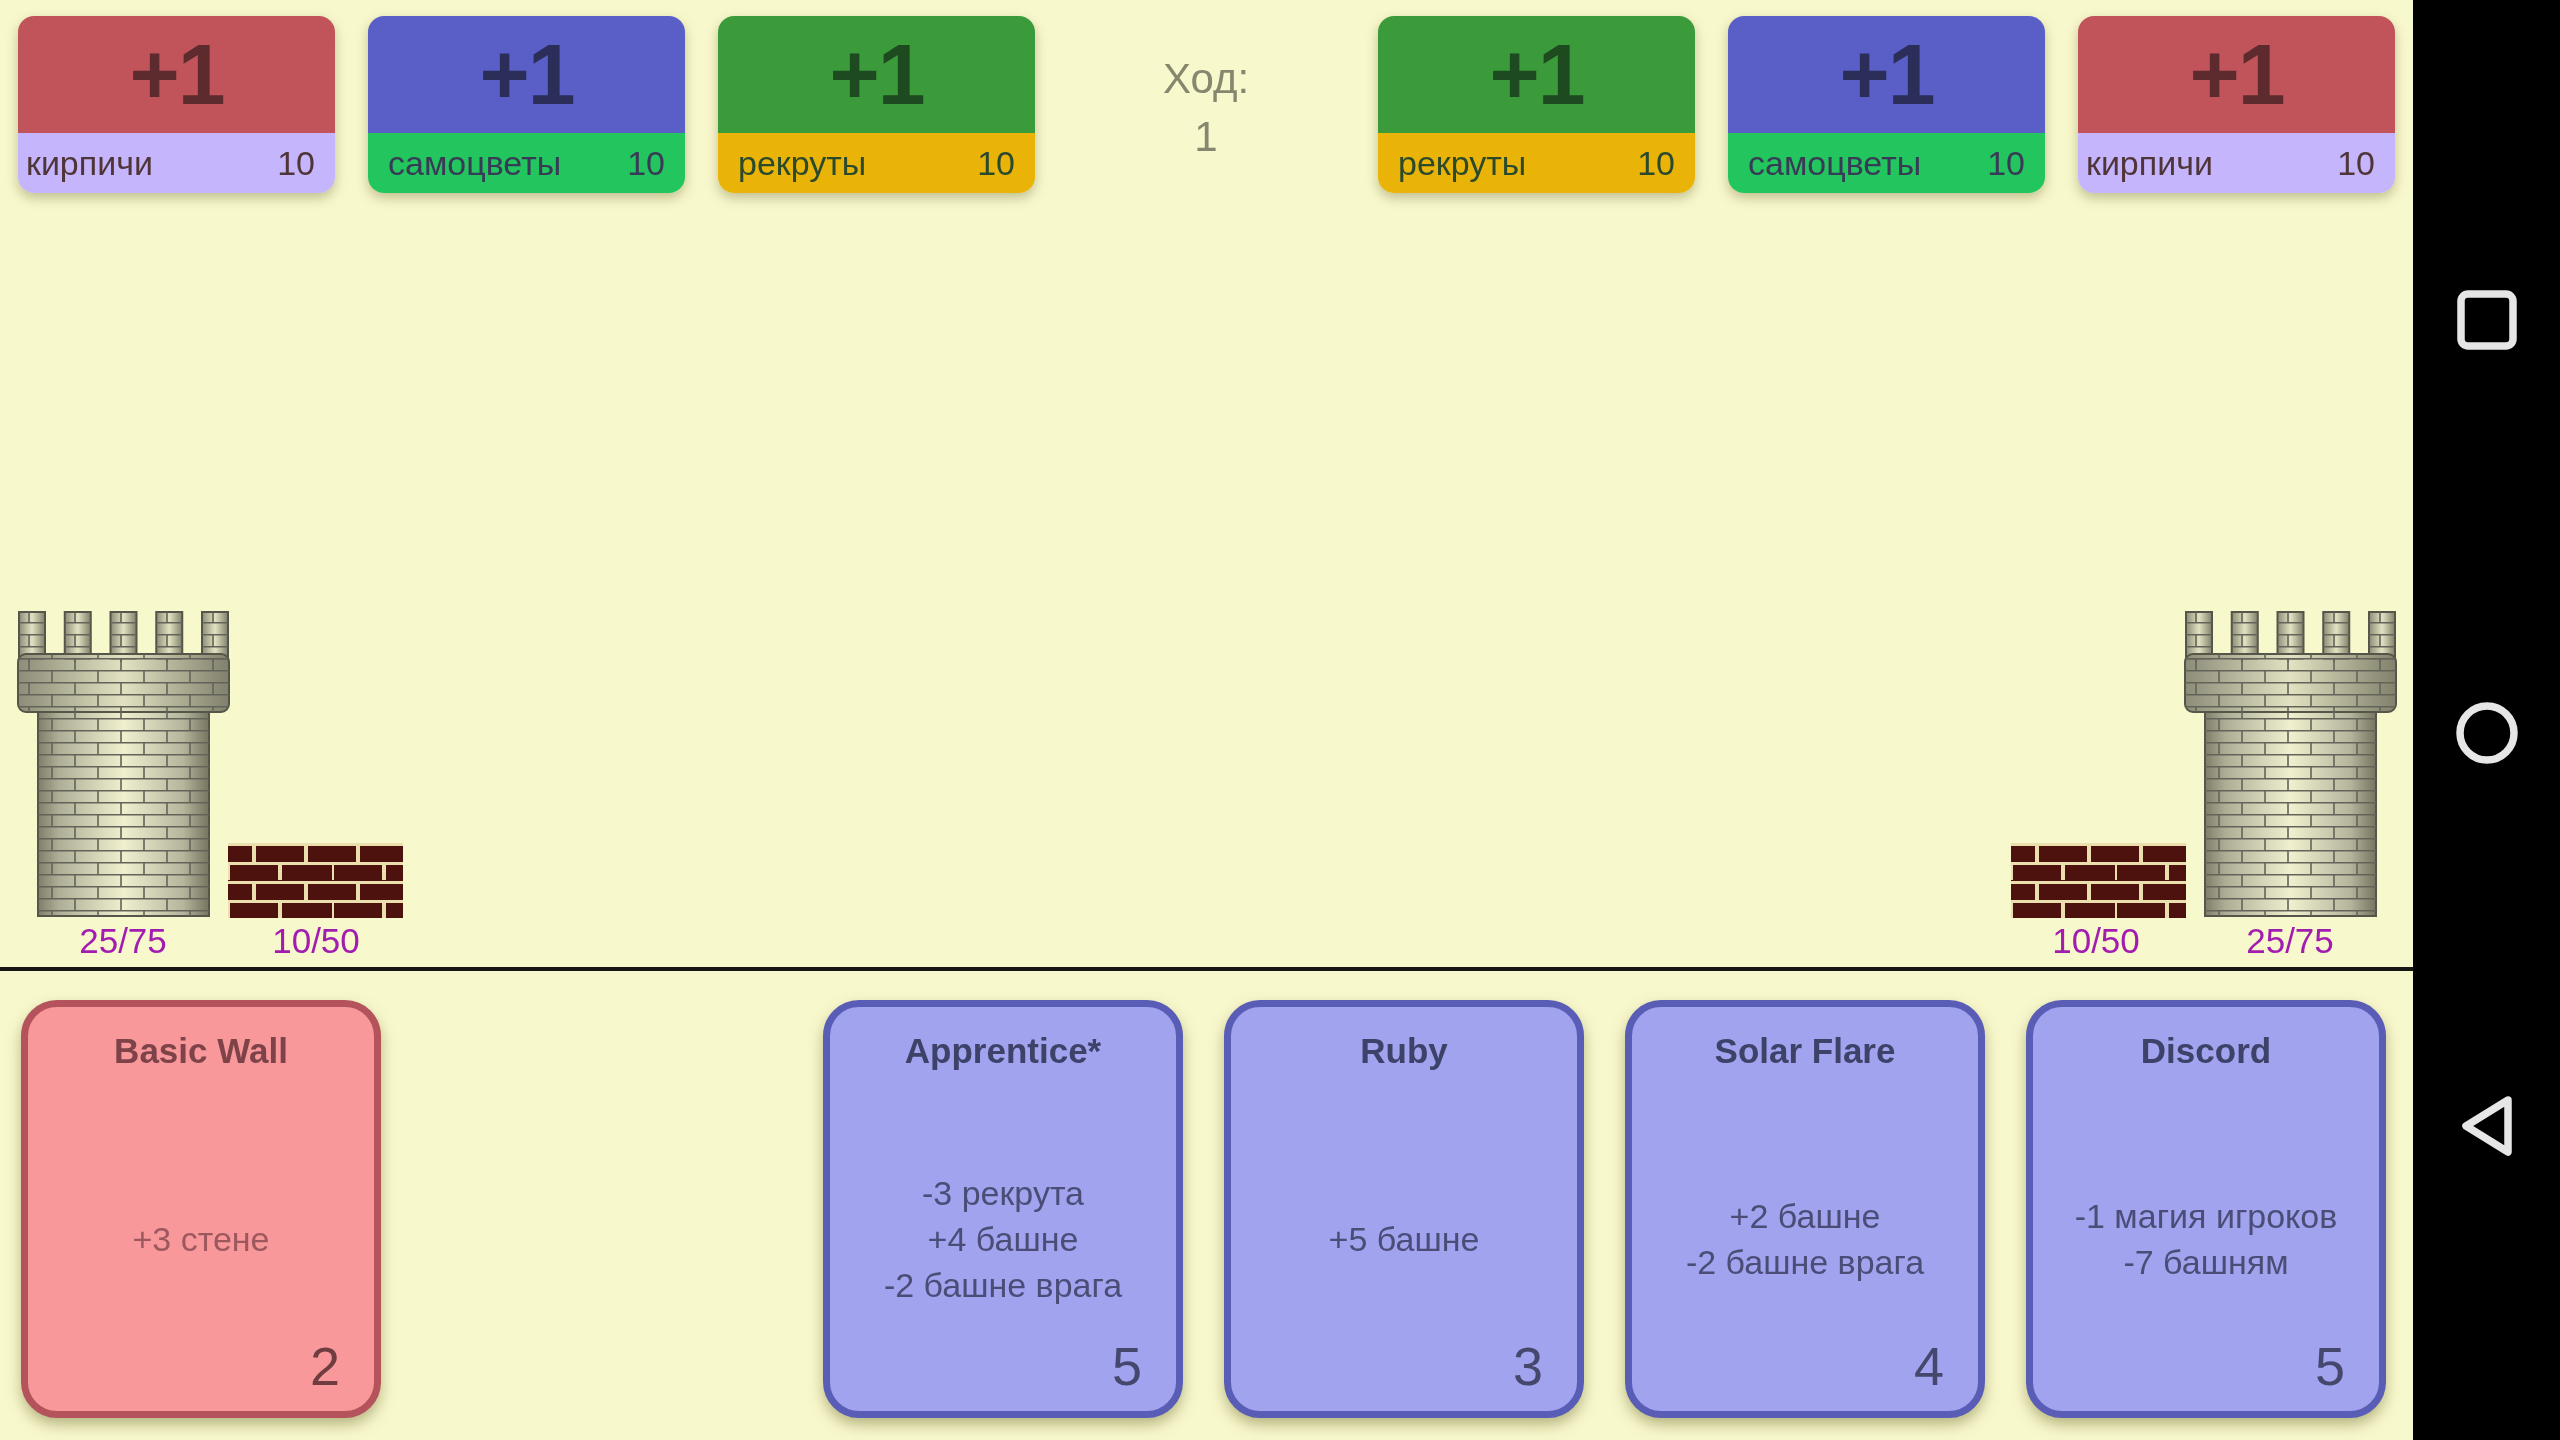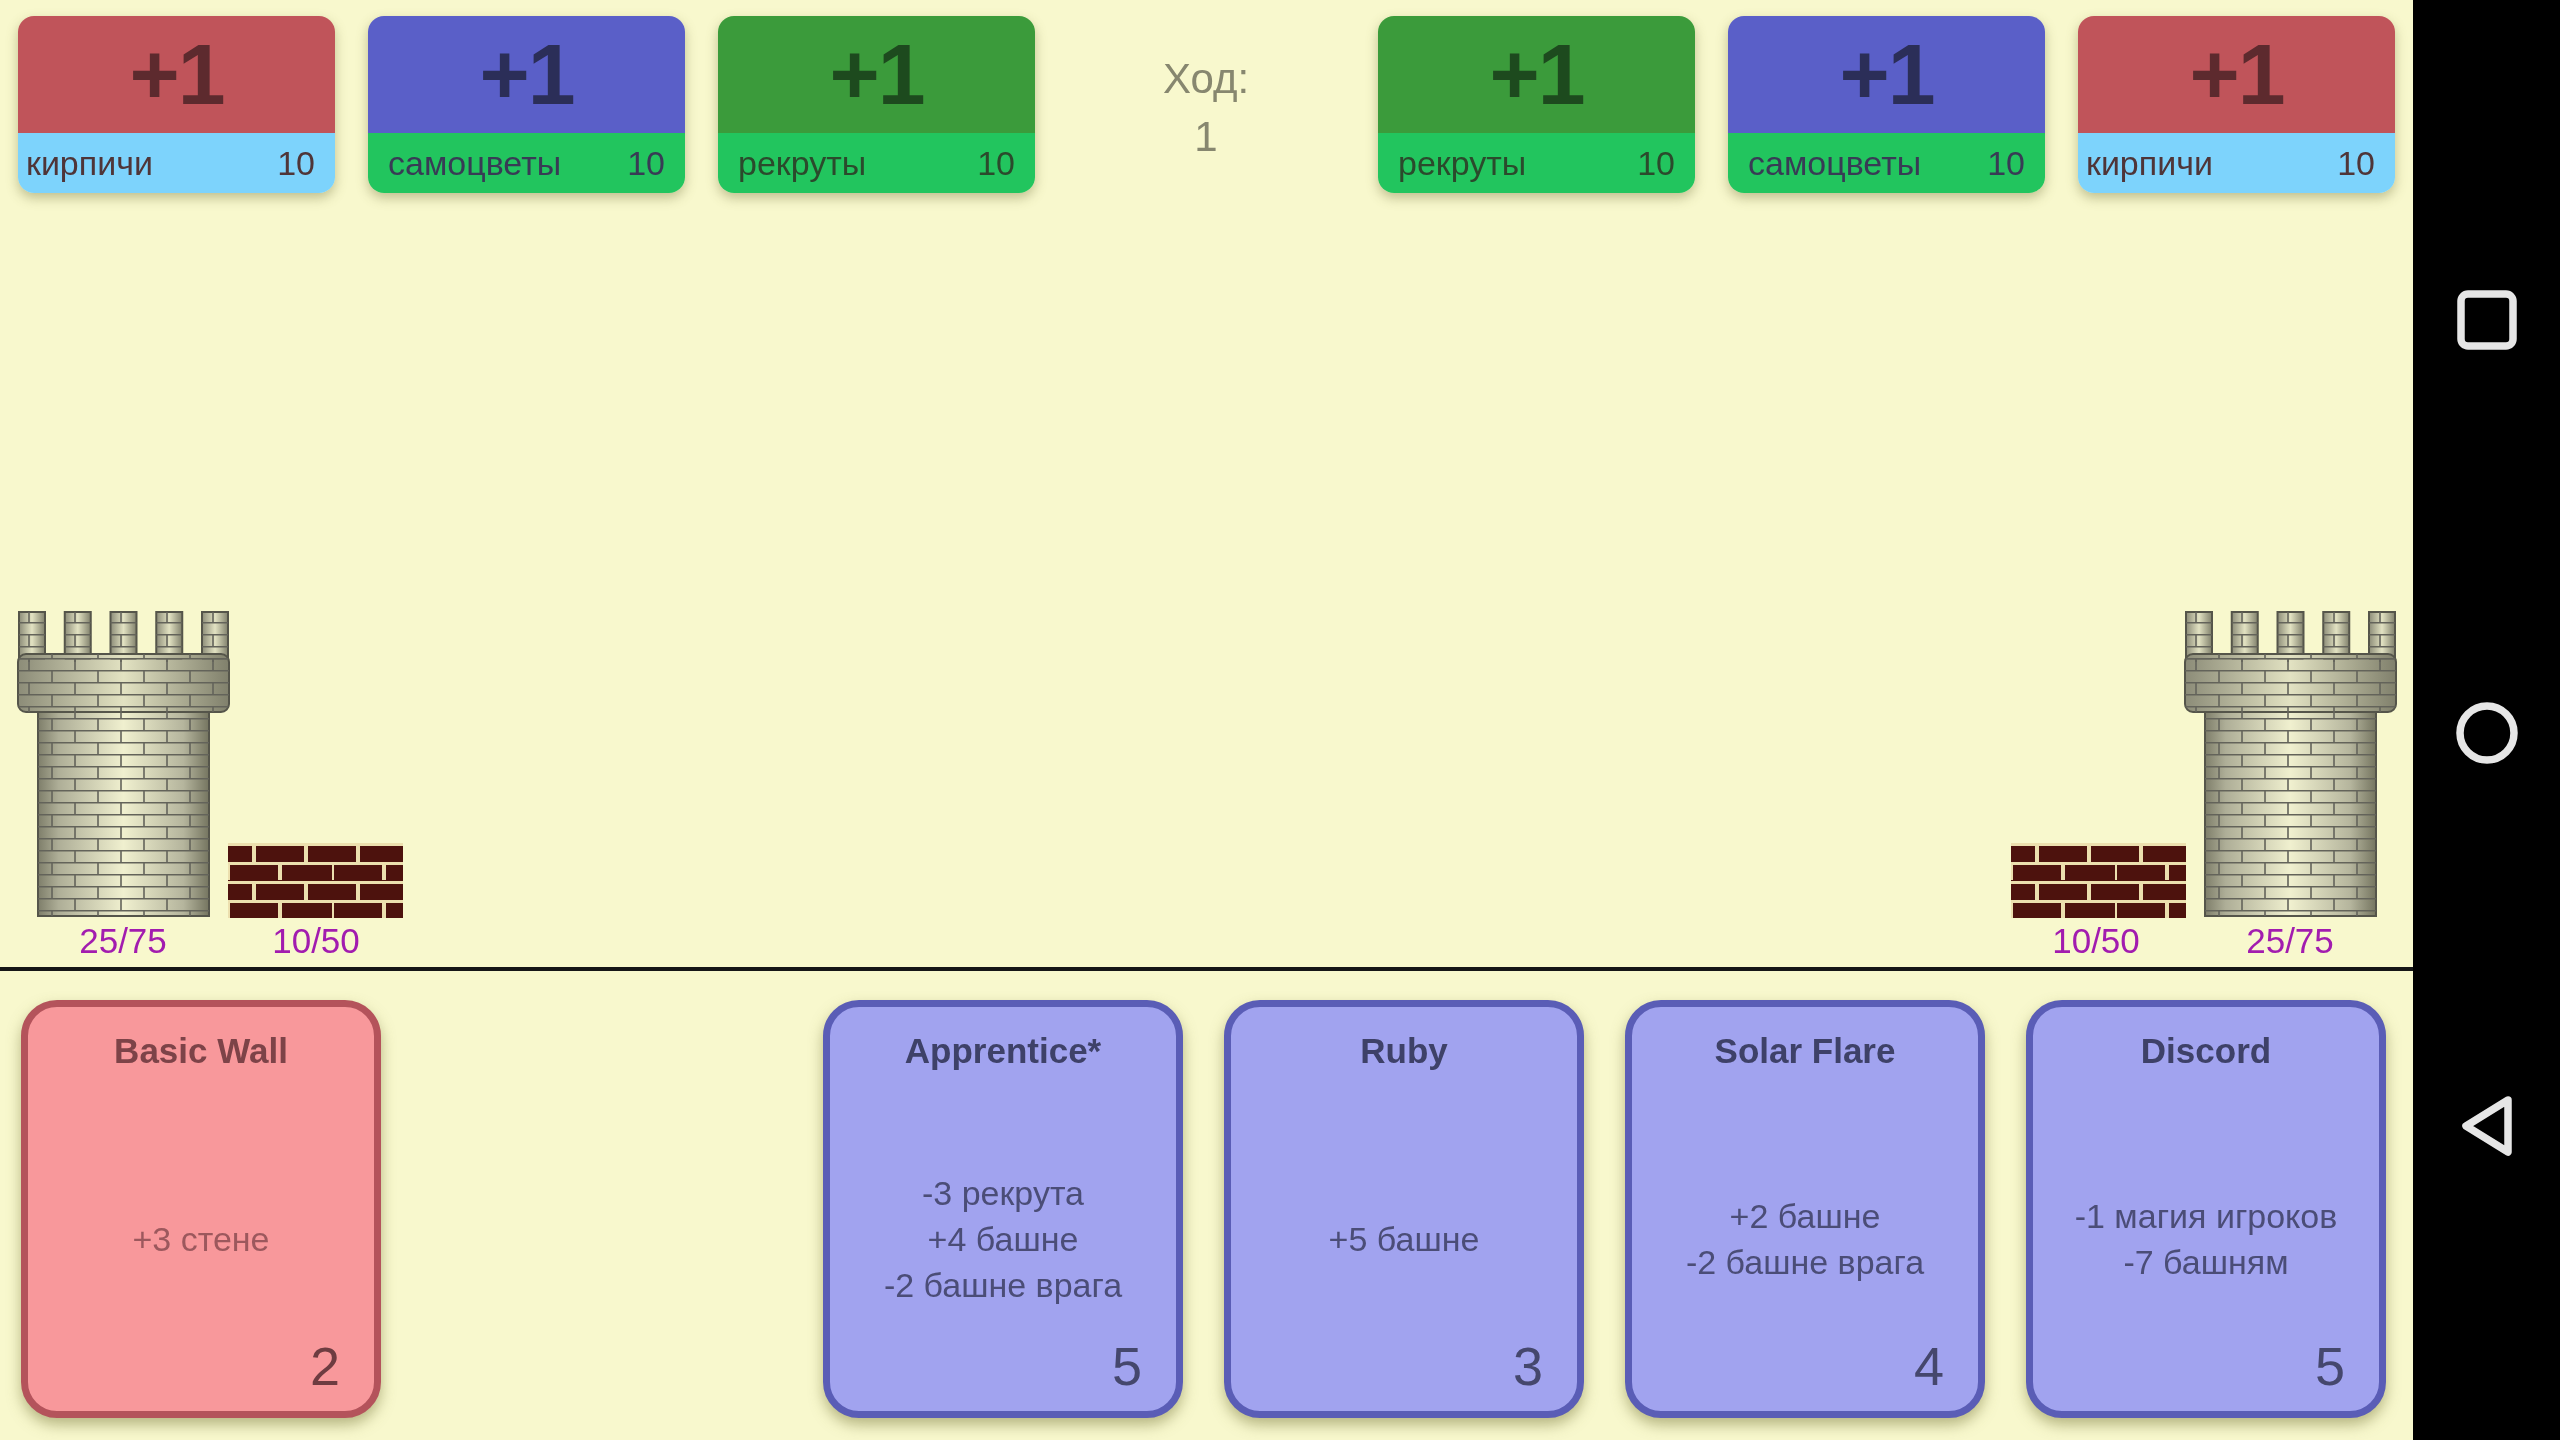--- a/index.html
+++ b/index.html
@@ -11,25 +11,25 @@
   
   .res-card{
     position:absolute;top:16px;width:317px;height:177px;border-radius:16px;
     overflow:hidden;box-shadow:0 5px 12px rgba(125,125,70,.45);
   }
   .res-head{height:117px;display:flex;align-items:center;justify-content:center;
     font-size:86px;font-weight:bold;letter-spacing:-2px;}
   .res-foot{height:60px;display:flex;align-items:center;justify-content:space-between;
     padding:0 20px;font-size:34px;}
   .res-bricks  .res-head{background:#c0545a;color:#5d2a2e;}
-  .res-bricks  .res-foot{background:#7dd3fc;color:#4f3538;padding-left:8px;}
+  .res-bricks  .res-foot{background:#c4b5fd;color:#4f3538;padding-left:8px;}
   .res-gems    .res-head{background:#5a5fc8;color:#2b2e58;}
   .res-gems    .res-foot{background:#22c55e;color:#383b55;}
   .res-recruits .res-head{background:#3b9b3b;color:#1d4a1e;}
-  .res-recruits .res-foot{background:#22c55e;color:#2b4a2c;}
+  .res-recruits .res-foot{background:#eab308;color:#2b4a2c;}
   .p1{left:18px;} .p2{left:368px;} .p3{left:718px;}
   .p4{left:1378px;} .p5{left:1728px;} .p6{left:2078px;}
   
   .turn{position:absolute;left:1106px;top:50px;width:200px;text-align:center;
     font-size:42px;line-height:58px;color:#87876f;}
   
   .tower{position:absolute;top:610px;width:213px;height:307px;}
   .tower-left{left:17px;} .tower-right{left:2184px;}
   .wall{position:absolute;top:843px;width:175px;height:75px;}
   .wall-left{left:228px;} .wall-right{left:2011px;}

